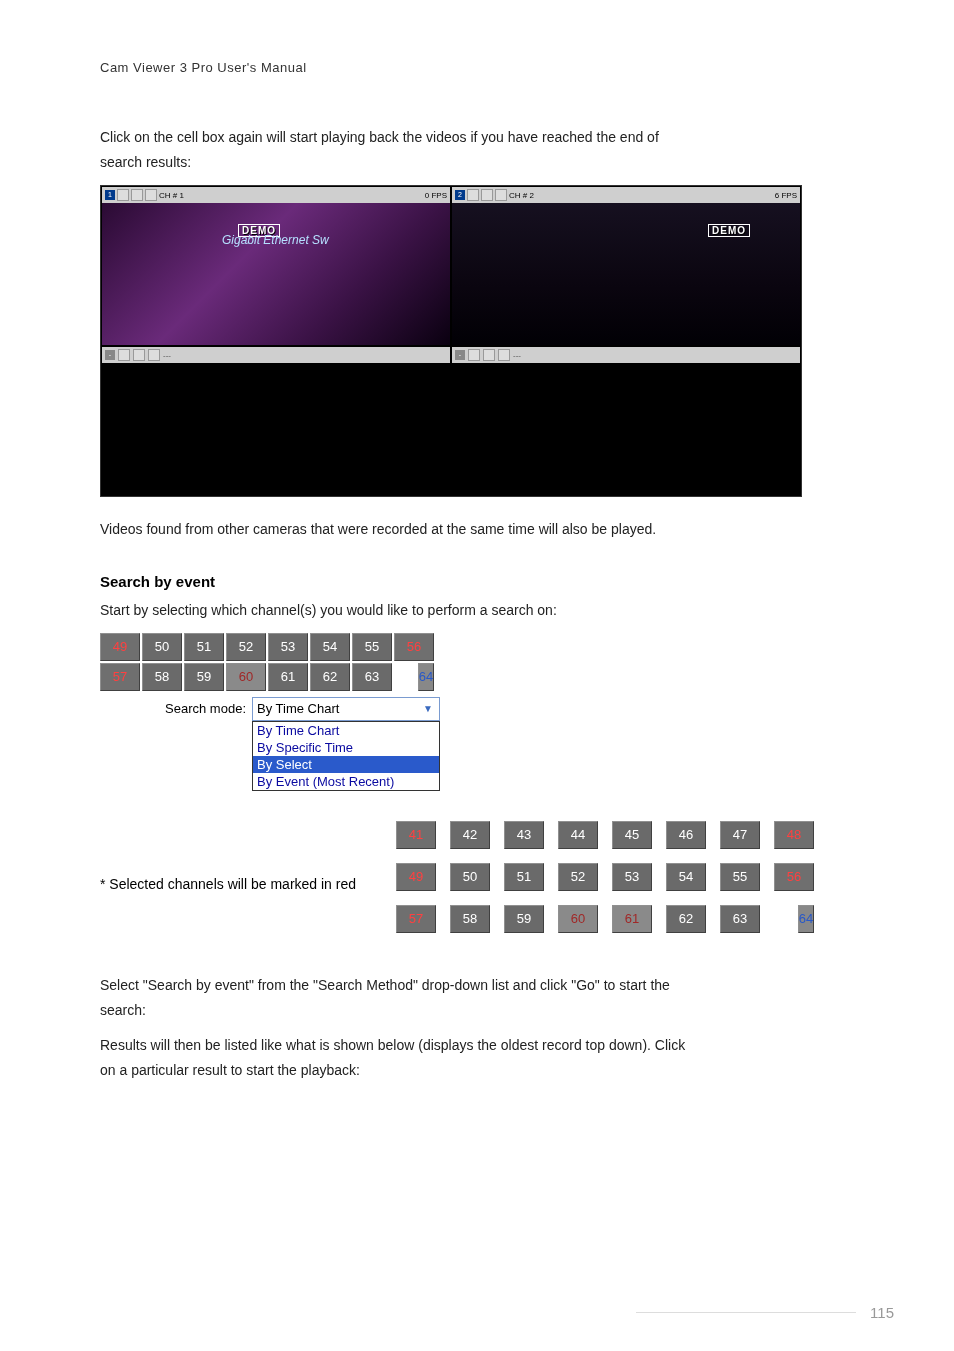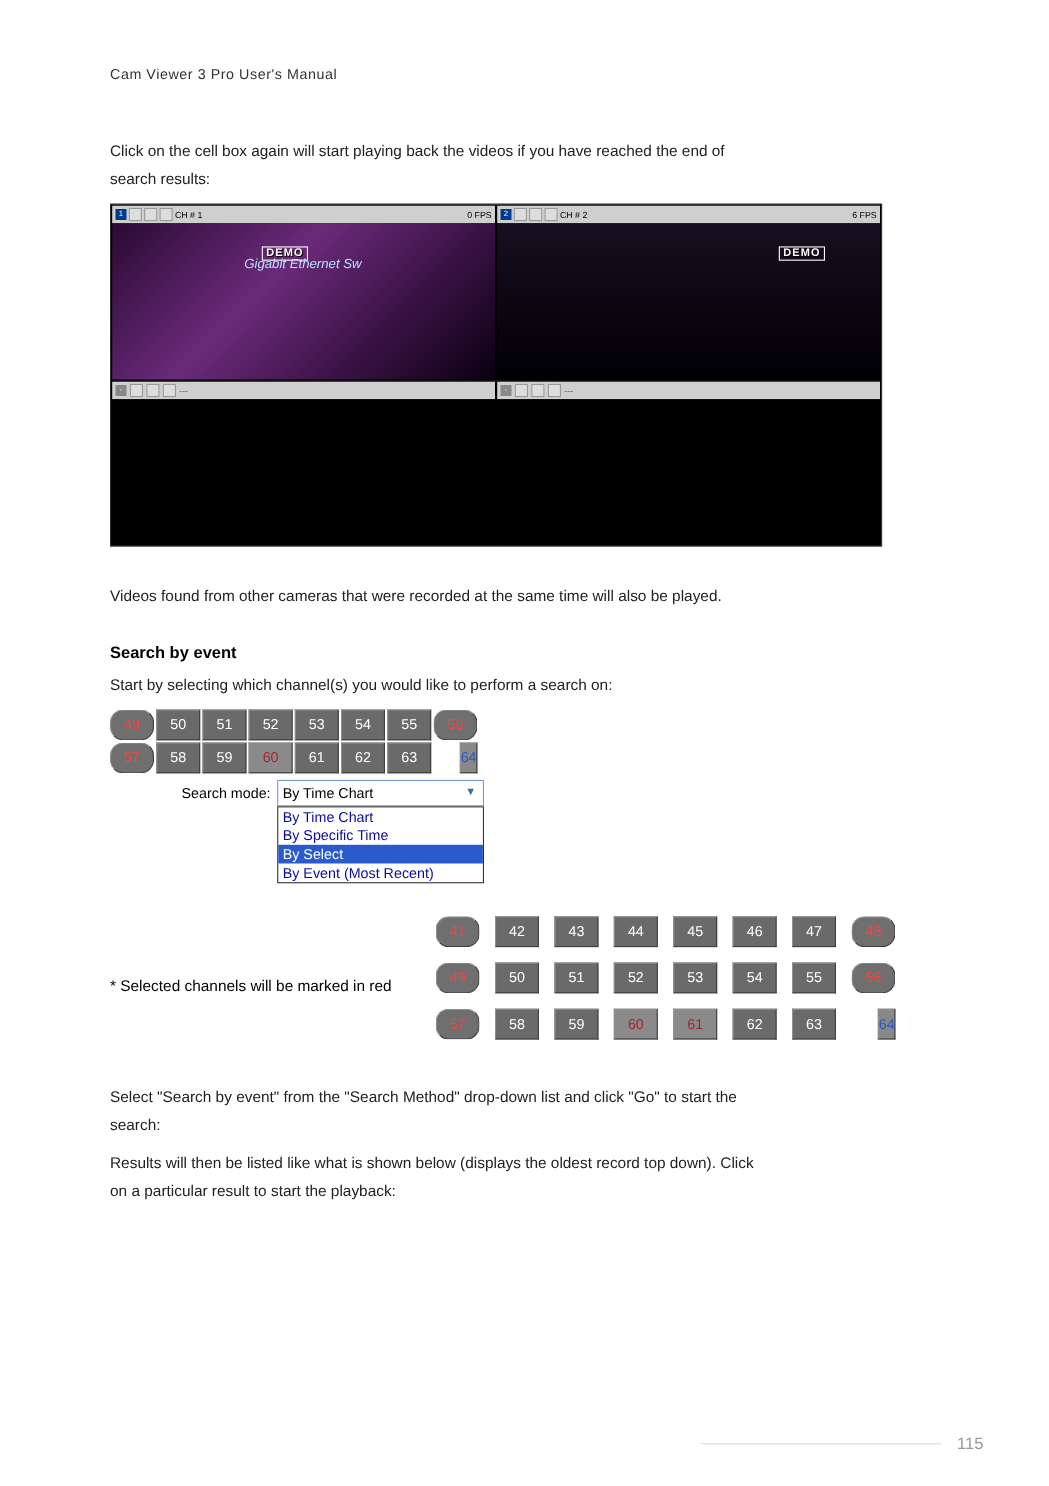--- a/index.html
+++ b/index.html
@@ -27,21 +27,21 @@
     line-height: 1.8;
     color: #222;
     margin: 0 0 10px 0;
   }
   .section-title {
     font-size: 15px;
     font-weight: bold;
     margin: 30px 0 8px 0;
   }
   .figure {
-    margin: 6px 0 32px 0;
+    margin: 6px 0 20px 0;
   }
   .fig1 {
     width: 700px;
     height: auto;
     border: 1px solid #333;
     display: flex;
     flex-wrap: wrap;
     margin-bottom: 18px;
   }
   .cell {
@@ -112,21 +112,21 @@
   .ch {
     background: #6a6a6a;
     color: #fff;
     font-size: 13px;
     display:flex; align-items:center; justify-content:center;
     border-top: 1px solid #909090;
     border-left: 1px solid #909090;
     border-right: 1px solid #404040;
     border-bottom: 1px solid #404040;
   }
-  .ch.lred { color: #ff4040; background:#6f6f6f;border-radius:12px; }
+  .ch.lred { color: #ff4040; background:#6f6f6f; }
   .ch.dred { color: #a02828; background:#8a8a8a; }
   .ch.blue { color: #2858c8; background: #888; margin-left: 24px; }
   .smrow {
     display:flex; align-items:flex-start; margin-top:6px; font-size:13px;
   }
   .smlabel { width: 140px; padding:4px 6px; text-align:right; }
   .smctrl { flex:1; }
   .combo {
     border:1px solid #7a9bd0; background:#fff; height:22px; display:flex;
     align-items:center; justify-content:space-between; padding:0 4px; font-size:13px;

